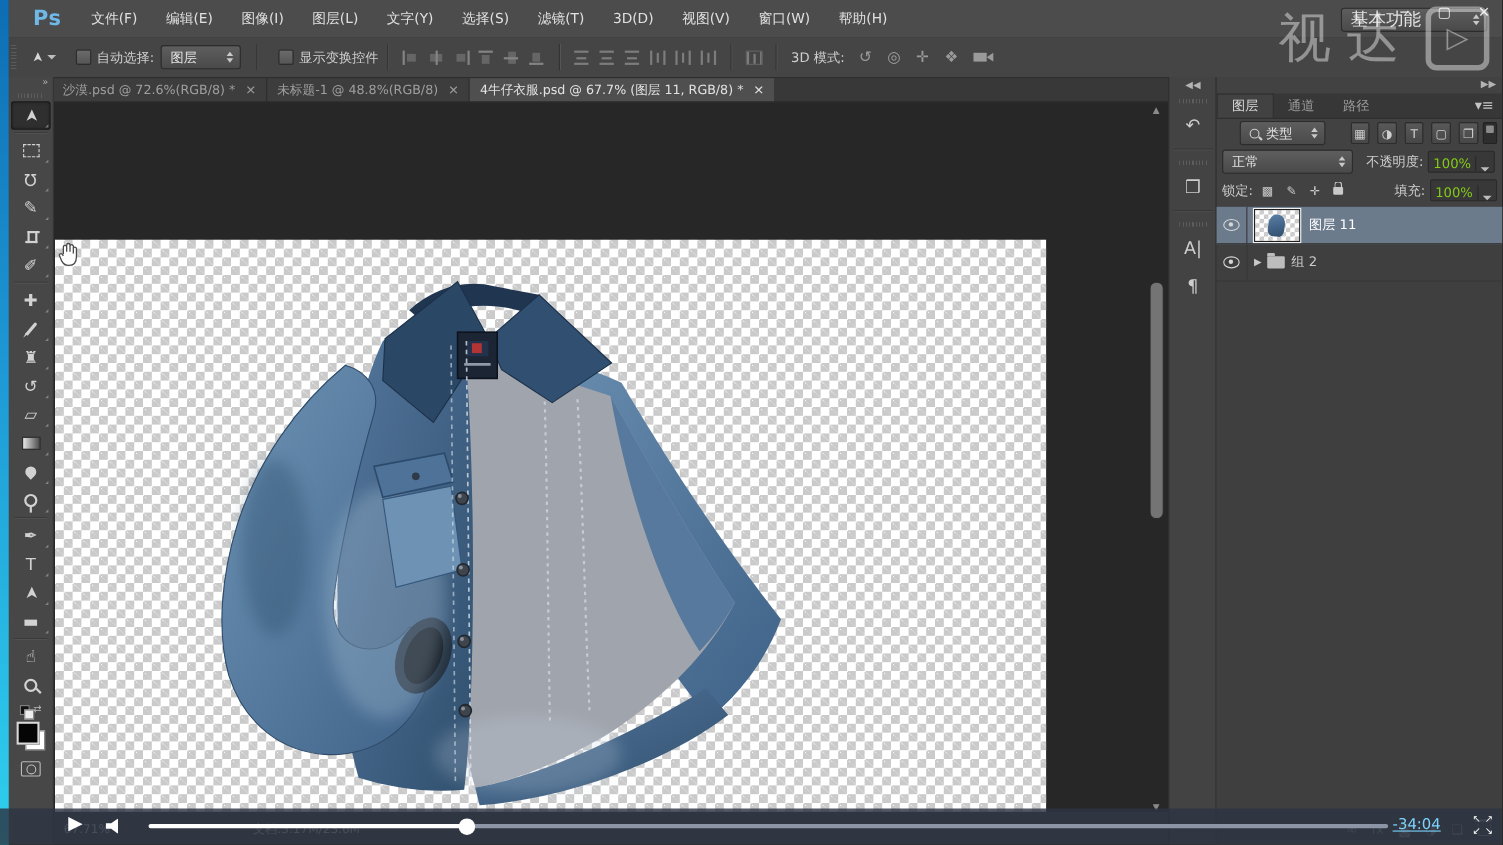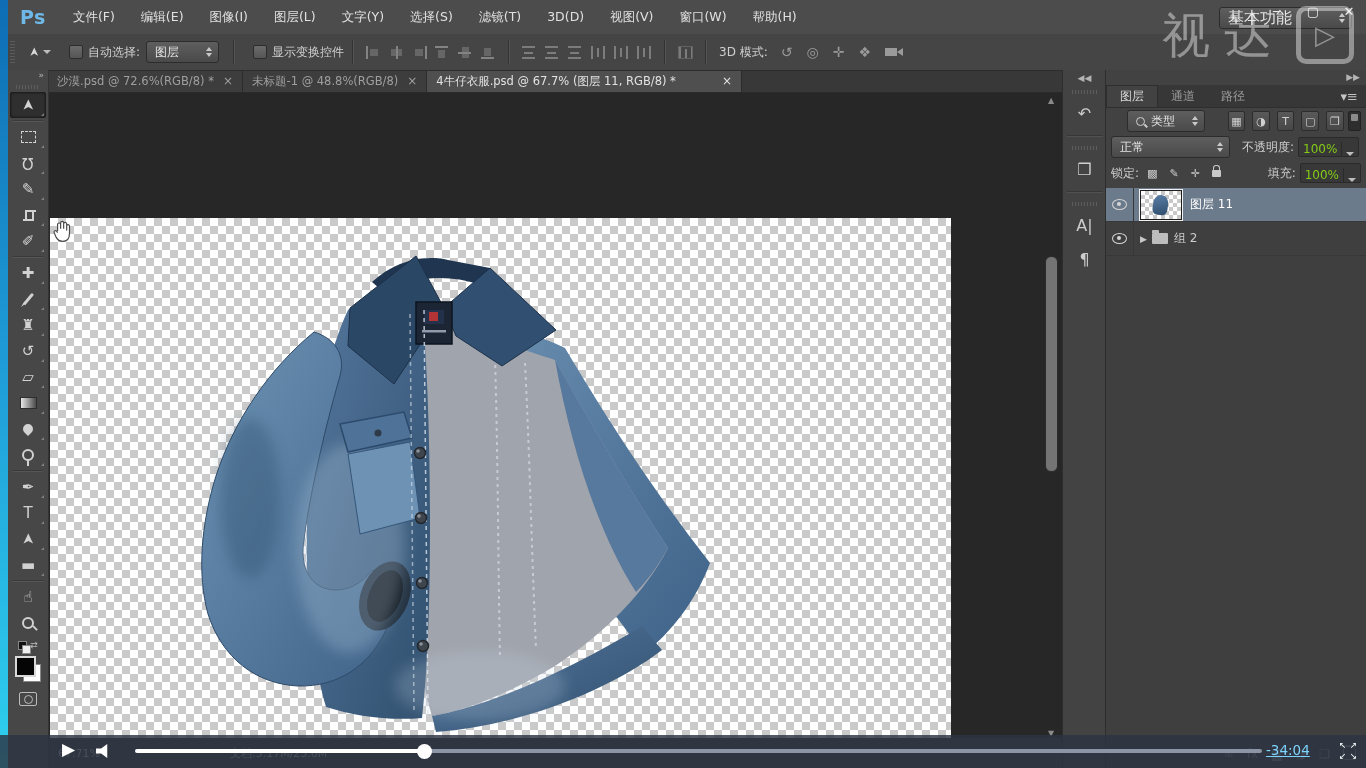--- a/index.html
+++ b/index.html
@@ -4,21 +4,21 @@
 <style>
   html,body{margin:0;padding:0;background:#1b1b1b;}
   .app{position:relative;width:1366px;height:768px;overflow:hidden;
        font-family:"DejaVu Sans","Liberation Sans",sans-serif;
        background:#262626;-webkit-user-select:none;user-select:none;}
   
   .edge-strip{position:absolute;left:0;top:0;width:8px;height:768px;z-index:60;
     background:linear-gradient(180deg,#0e6db4 0%,#1e9ad6 45%,#2fd0ee 100%);}
   
   .menubar{position:absolute;left:8px;top:0;right:0;height:34px;background:#4c4c4c;
-    border-bottom:1px solid #3a3a3a;display:flex;align-items:center;z-index:20;}
+    border-bottom:1px solid #3a3a3a;display:flex;align-items:center;z-index:20;padding-left:10px;}
   .ps-logo{color:#6fb9e8;font-weight:bold;font-size:19px;padding:0 14px 0 12px;letter-spacing:.5px;}
   .menu-item{color:#e0e0e0;font-size:12.5px;padding:0 13px;line-height:34px;cursor:default;}
   .win-controls{position:absolute;right:6px;top:2px;display:flex;gap:14px;z-index:90;}
   .win-btn{color:#e8e8e8;font-size:13px;width:22px;text-align:center;line-height:20px;}
   
   .watermark{position:absolute;top:6px;right:12px;display:flex;align-items:center;gap:10px;
     z-index:400;pointer-events:none;color:rgba(255,255,255,.42);}
   .wm-text{font-size:48px;font-weight:normal;letter-spacing:14px;line-height:1;}
   .wm-logo{width:48px;height:48px;border:5px solid rgba(255,255,255,.42);border-radius:10px;
     display:flex;align-items:center;justify-content:center;font-size:26px;font-weight:bold;}
@@ -97,21 +97,21 @@
   .swatches{position:relative;width:26px;height:26px;margin-top:6px;}
   .sw-fg{position:absolute;left:0;top:0;width:17px;height:17px;background:#050505;border:2px solid #d9d9d9;z-index:2;}
   .sw-bg{position:absolute;right:0;bottom:0;width:16px;height:16px;background:#fff;border:1px solid #888;}
   .qmask{width:16px;height:12px;border:1px solid #bbb;border-radius:2px;margin-top:10px;position:relative;}
   .qmask::after{content:"";position:absolute;left:4px;top:1.5px;width:7px;height:7px;border:1px solid #bbb;border-radius:50%;}
   
   .tabbar{position:absolute;left:48px;top:70px;width:1014px;height:22px;background:#383838;
     display:flex;z-index:10;border-bottom:1px solid #2a2a2a;}
   .tab{display:flex;align-items:center;padding:0 9px;font-size:11.5px;color:#9f9f9f;
     background:#3d3d3d;border-right:1px solid #2c2c2c;max-width:300px;white-space:nowrap;}
-  .tab.active{background:#4f4f4f;color:#e2e2e2;gap:37px;}
+  .tab.active{background:#4f4f4f;color:#e2e2e2;}
   .tab .tclose{margin-left:9px;font-size:12px;color:inherit;}
   
   .canvas{position:absolute;left:48px;top:92px;width:1014px;bottom:0;background:#272727;overflow:hidden;}
   .doc{position:absolute;left:2px;top:126px;width:901px;height:530px;background-color:#fff;
     background-image:linear-gradient(45deg,#cacaca 25%,transparent 25%,transparent 75%,#cacaca 75%),
                      linear-gradient(45deg,#cacaca 25%,transparent 25%,transparent 75%,#cacaca 75%);
     background-size:16px 16px;background-position:0 0,8px 8px;}
   .doc svg{position:absolute;left:0;top:0;}
   .hand-cursor{position:absolute;left:418px;top:350px;width:26px;height:26px;}
   .vscroll{position:absolute;left:996px;top:4px;bottom:30px;width:14px;}

